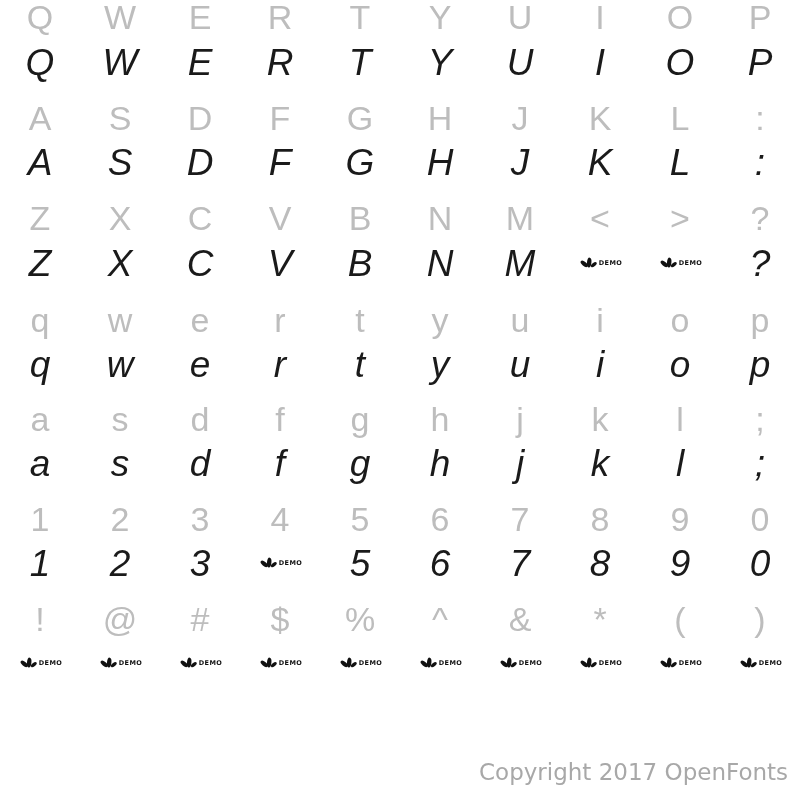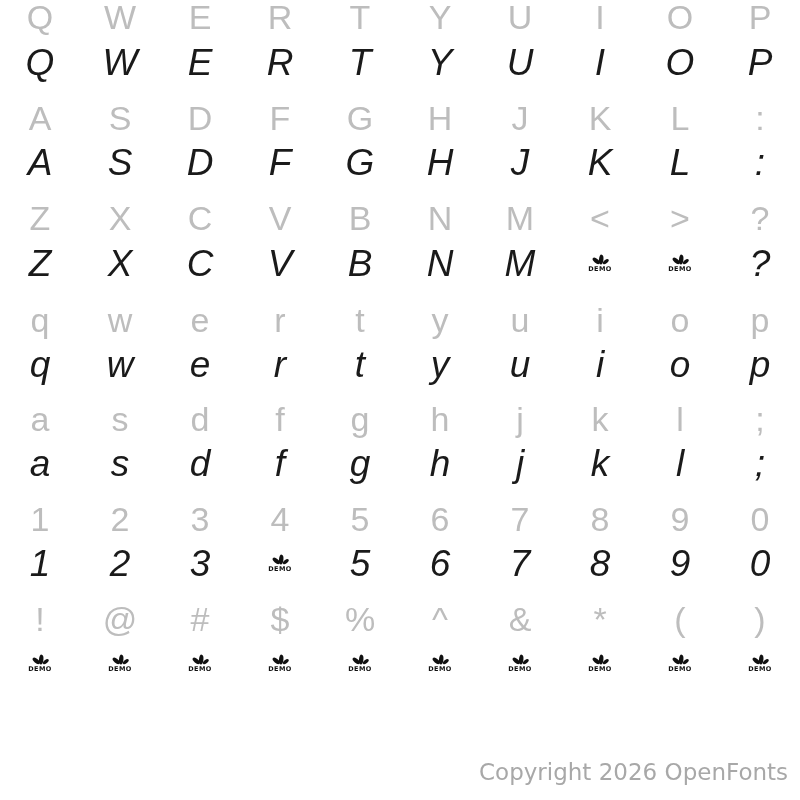--- a/index.html
+++ b/index.html
@@ -35,21 +35,21 @@
     font-weight: 300;
     font-style: italic;
     color: #1a1a1a;
   }
   .cell {
     line-height: 1;
     white-space: pre;
   }
   .demo-glyph {
     display: flex;
-    flex-direction: column;
+    flex-direction: row;
     align-items: center;
     font-style: normal;
   }
   .demo-glyph svg {
     display: block;
   }
   .demo-glyph .demo-text {
     font-family: "DejaVu Sans", sans-serif;
     font-size: 6.5px;
     font-weight: 700;
@@ -288,13 +288,13 @@
           <ellipse cx="18.2" cy="9" rx="2" ry="4" transform="rotate(52 18.2 9)" fill="#111111"></ellipse>
         </svg><span class="demo-text">DEMO</span></span>
       <span class="cell demo-glyph"><svg viewBox="0 0 24 14" width="21" height="12">
           <ellipse cx="7" cy="8" rx="2.5" ry="5" transform="rotate(-50 7 8)" fill="#111111"></ellipse>
           <ellipse cx="12.8" cy="6.5" rx="2.6" ry="5.8" transform="rotate(6 12.8 6.5)" fill="#111111"></ellipse>
           <ellipse cx="18.2" cy="9" rx="2" ry="4" transform="rotate(52 18.2 9)" fill="#111111"></ellipse>
         </svg><span class="demo-text">DEMO</span></span>
     </div>
   </div>
 
-<div class="footer-copyright">Copyright 2026 OpenFonts</div>
+<div class="footer-copyright">Copyright 2017 OpenFonts</div>
 
 </body></html>

